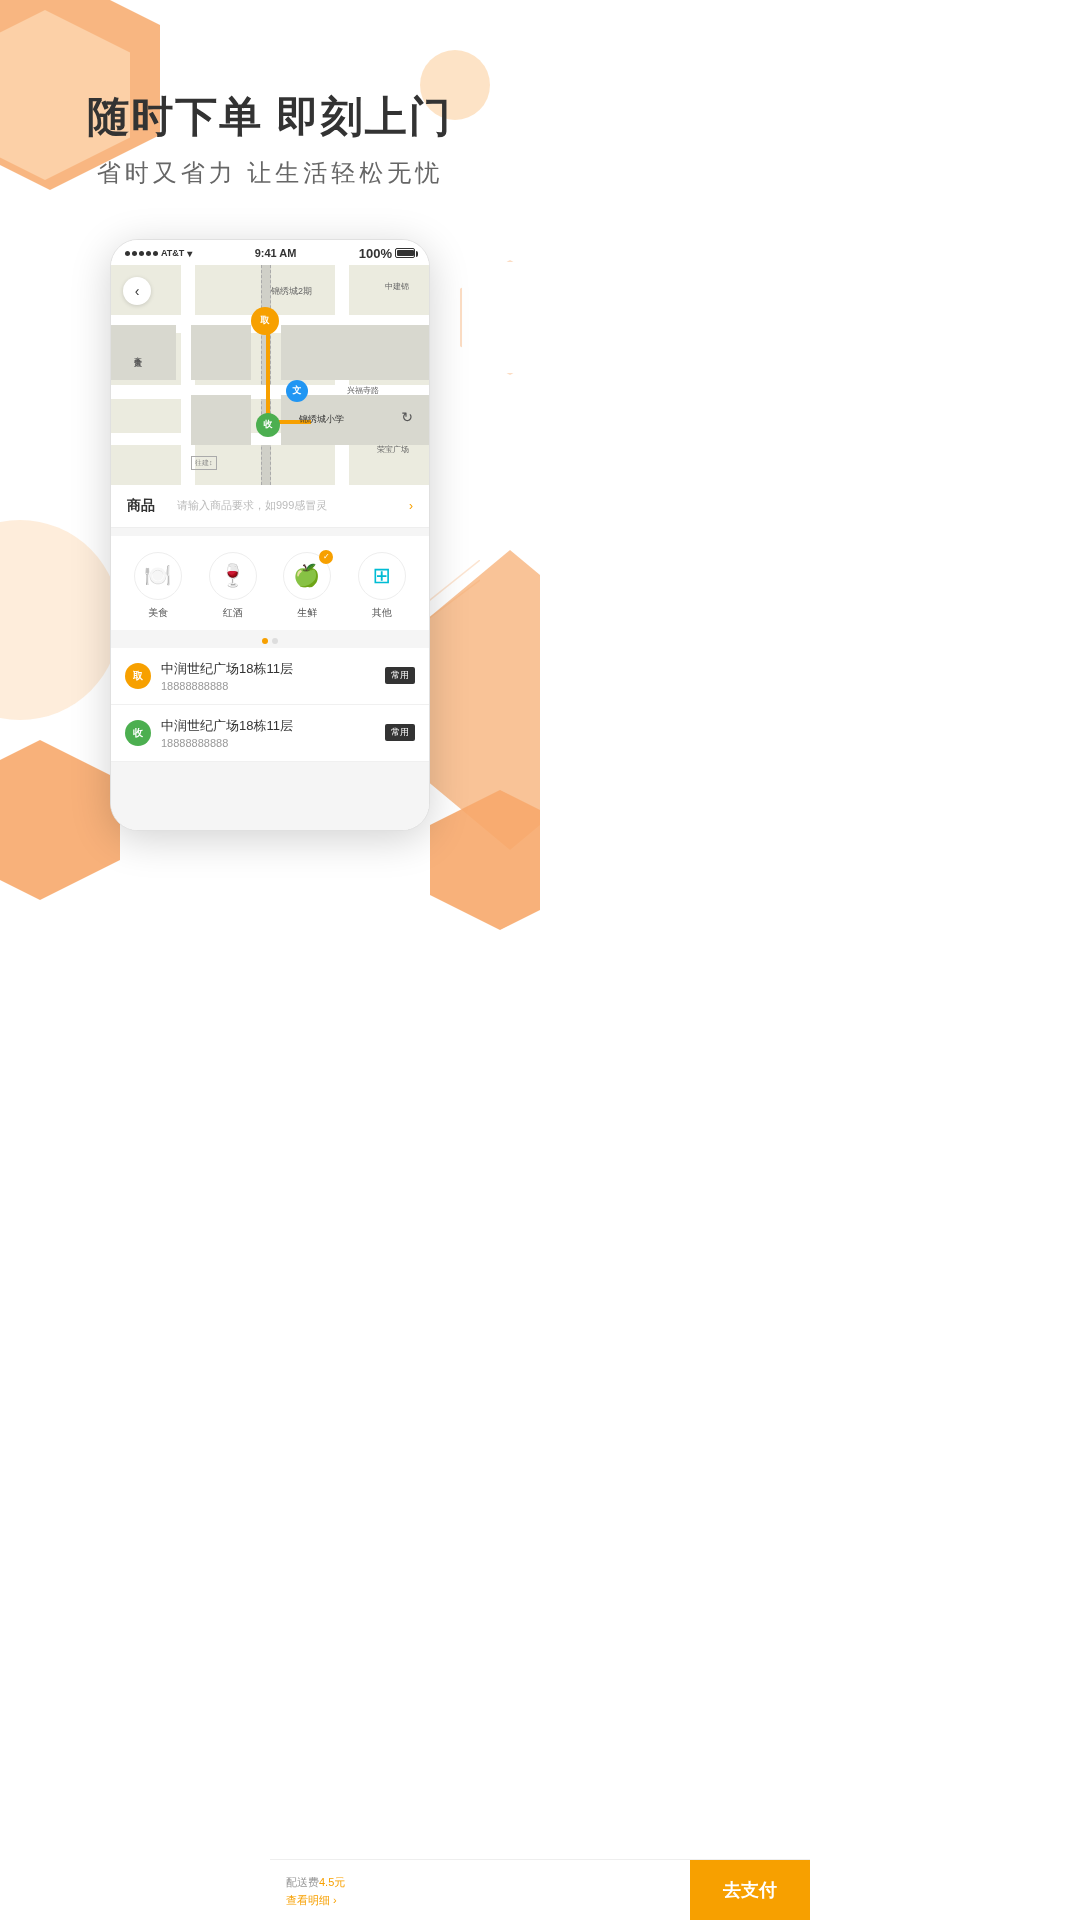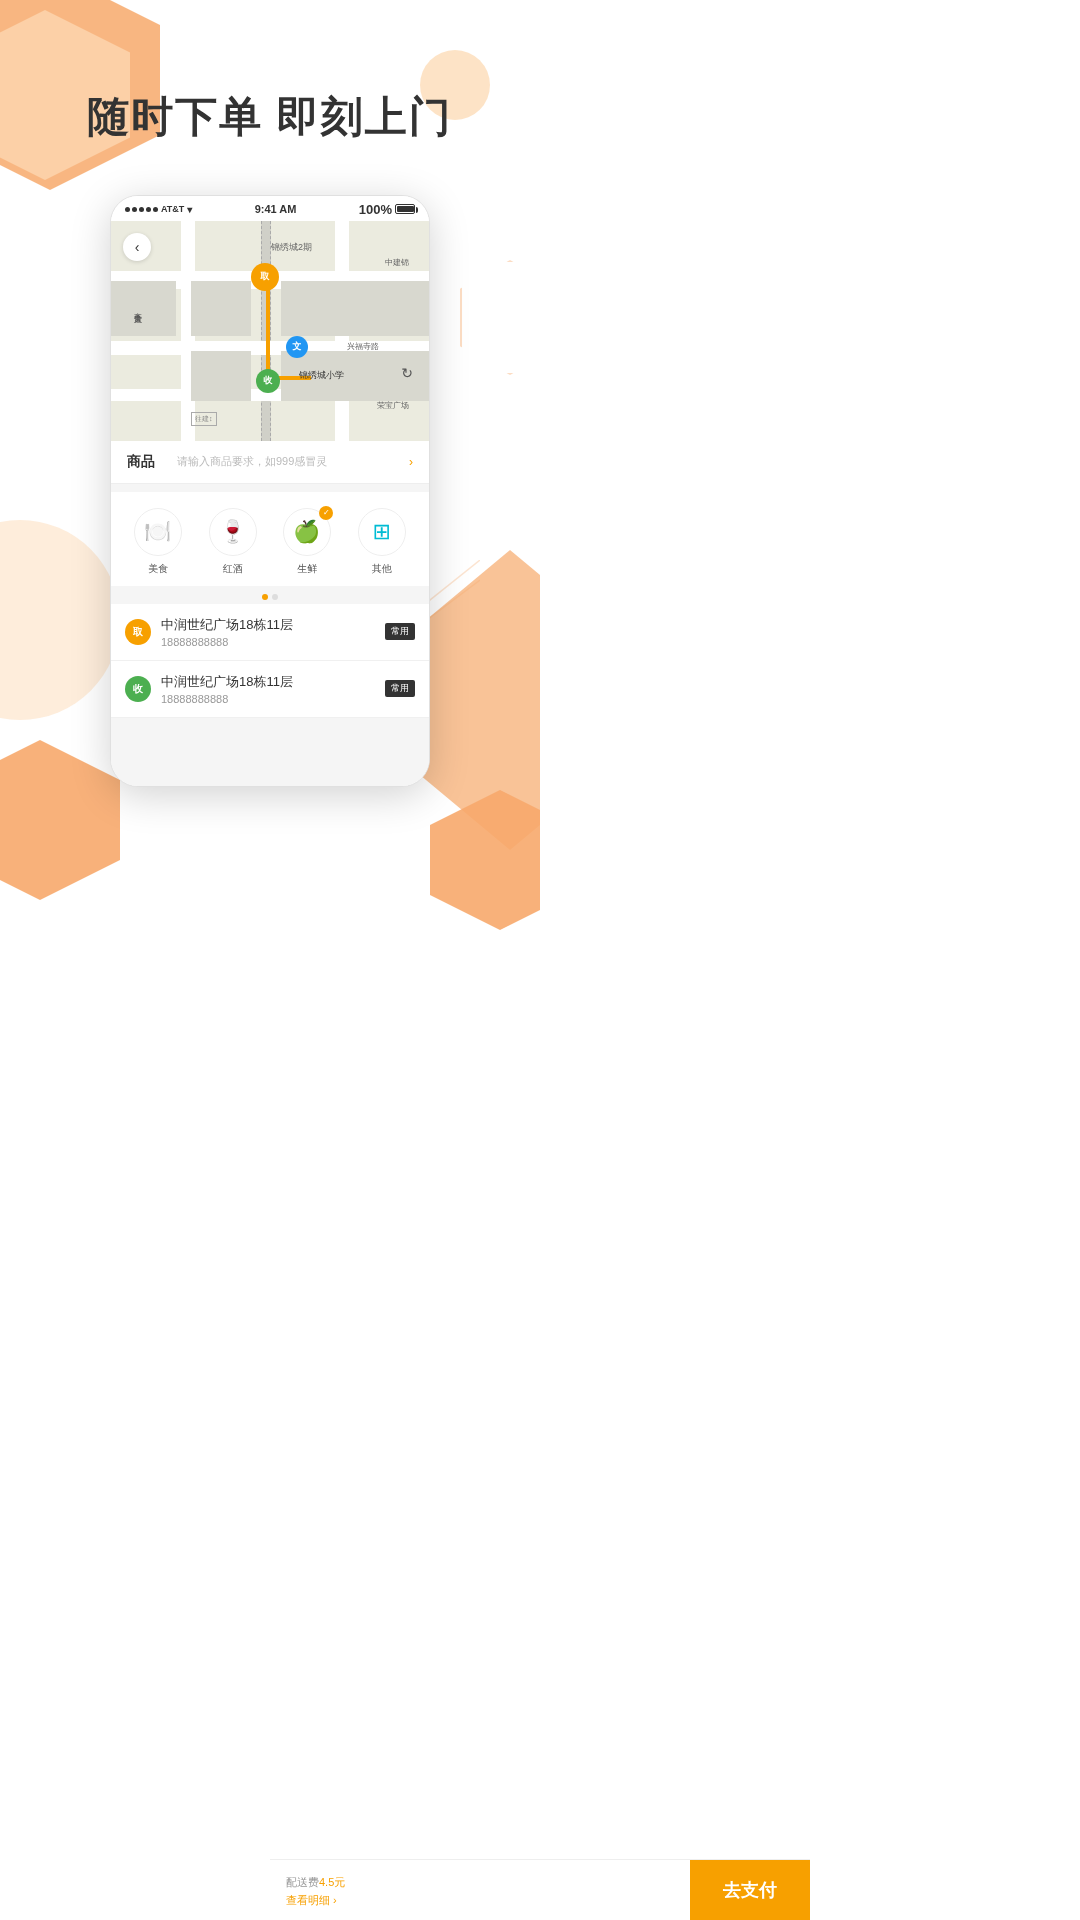--- a/index.html
+++ b/index.html
@@ -267,21 +267,21 @@
       width: 80px; height: 50px;
       background: #D8D8CF;
     }
     .map-label-1 {
       position: absolute;
       top: 20px; left: 160px;
       font-size: 9px; color: #666;
     }
     .map-label-2 {
       position: absolute;
-      top: 36px; right: 20px;
+      top: 16px; right: 20px;
       font-size: 8px; color: #666;
     }
     .map-label-3 {
       position: absolute;
       left: 20px; top: 85px;
       font-size: 8px; color: #555;
       writing-mode: vertical-rl;
       text-orientation: upright;
       letter-spacing: 1px;
     }
@@ -558,20 +558,21 @@
   <svg class="decor-lines" viewBox="0 0 100 80">
     <line x1="0" y1="80" x2="100" y2="0" stroke="#F7A96B" stroke-width="1.5"></line>
     <line x1="20" y1="80" x2="100" y2="20" stroke="#F7A96B" stroke-width="1.5"></line>
   </svg>
 </div>
 
 <div class="content">
 
   <div class="hero">
     <div class="hero-title">随时下单 即刻上门</div>
+    <div class="hero-subtitle">省时又省力   让生活轻松无忧</div>
   </div>
 
   <div class="phone-wrapper">
     <div class="phone">
 
       <div class="status-bar">
         <div class="status-left">
           <div class="signal-dots">
             <div class="signal-dot"></div>
             <div class="signal-dot"></div>

